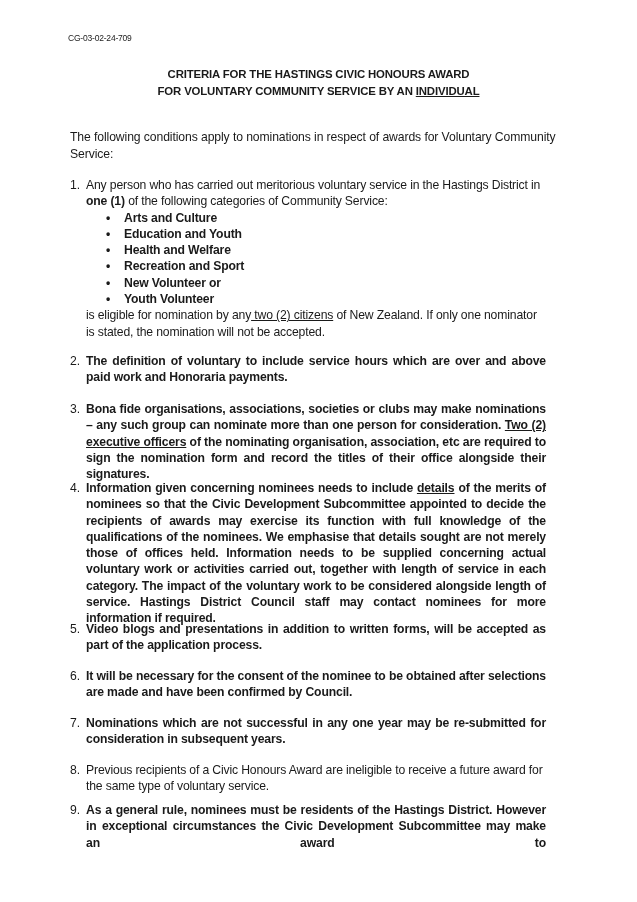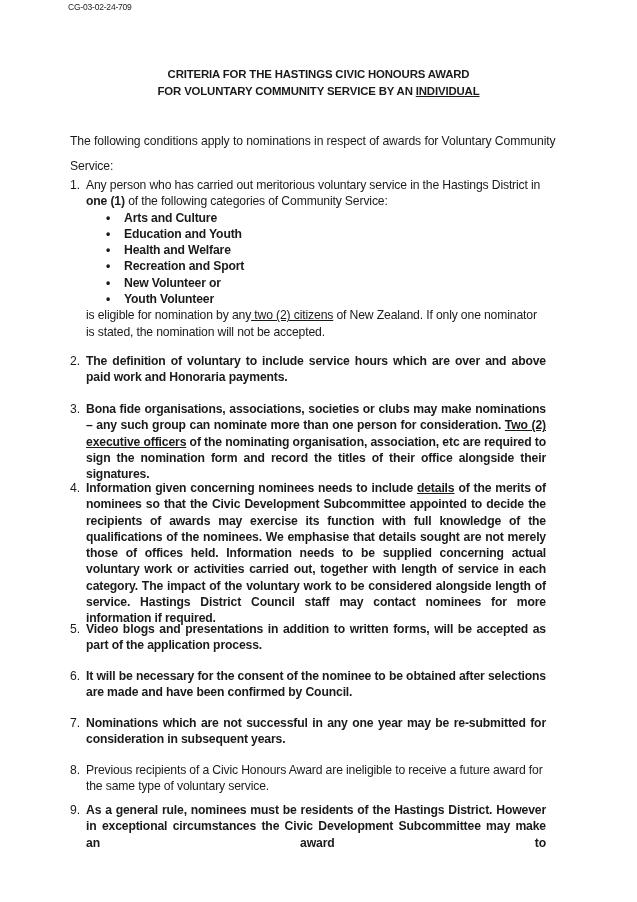--- a/index.html
+++ b/index.html
@@ -1,32 +1,32 @@
 <!DOCTYPE html>
 <html><head>
 <meta charset="utf-8">
 <style>
   html, body { margin: 0; padding: 0; background: #ffffff; }
   body {
     width: 637px; height: 902px; position: relative; overflow: hidden;
     font-family: "Liberation Sans", sans-serif; color: #1a1a1a;
   }
   .doc-code {
-    position: absolute; left: 68px; top: 2px;
+    position: absolute; left: 68px; top: 33px;
     font-size: 8.5px; letter-spacing: -0.2px; color: #222;
   }
   .title {
     position: absolute; left: 0; width: 637px; top: 66px;
     text-align: center; font-weight: bold; font-size: 11.4px; line-height: 16.5px;
     letter-spacing: -0.15px;
   }
   .title u { }
   .intro {
     position: absolute; left: 70px; width: 500px; top: 129px;
-    font-size: 12.2px; line-height: 25px; letter-spacing: -0.1px;
+    font-size: 12.2px; line-height: 17px; letter-spacing: -0.1px;
   }
   .item {
     position: absolute; left: 70px; width: 500px;
     font-size: 12.2px; line-height: 16.3px; letter-spacing: -0.15px;
   }
   .item .num { position: absolute; left: 0; top: 0; }
   .item .body { margin-left: 16px; width: 460px; }
   .justify { text-align: justify; text-align-last: left; font-weight: bold; }
   .bullets { list-style: none; margin: 0; padding: 0; }
   .bullets li { position: relative; padding-left: 38px; font-weight: bold; }

